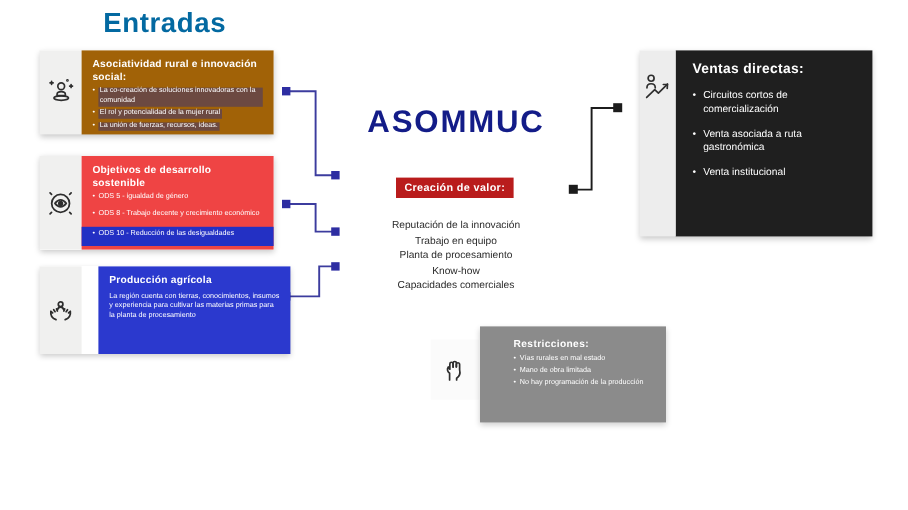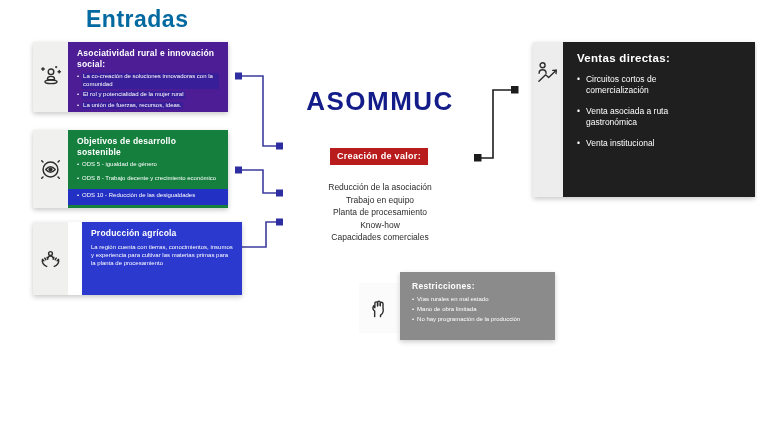--- a/index.html
+++ b/index.html
@@ -10,22 +10,22 @@
   .page-title{position:absolute;left:86px;top:6px;font-size:23px;font-weight:bold;
               color:#0369a1;letter-spacing:.5px;}
 
   
   .row{position:absolute;left:33px;display:flex;box-shadow:0 2px 5px rgba(0,0,0,.22);}
   .row1{top:42px;height:70px;}
   .row2{top:130px;height:78px;}
   .row3{top:222px;height:73px;}
   .icon-panel{width:35px;background:#f0f0ef;display:flex;align-items:center;justify-content:center;flex:none;}
   .bluebox{width:160px;box-sizing:border-box;padding:6px 9px 5px;color:#fff;flex:none;}
-  .bg1{background:#4c1d95;}
-  .bg2{background:#15803d;padding-bottom:2px;}
+  .bg1{background:#a16207;}
+  .bg2{background:#ef4444;padding-bottom:2px;}
   .bg3{background:#2b39ce;margin-left:14px;}
   .box-title{font-size:8.5px;font-weight:bold;line-height:1.25;letter-spacing:.2px;margin-bottom:4px;}
   .blt{display:flex;gap:3px;font-size:6px;line-height:1.3;margin-bottom:2.5px;}
   .blt .dot{flex:none;}
   .row1 .blt .txt{background:rgba(24,34,160,.38);padding:0 1px;box-decoration-break:clone;}
   .row2 .blt{margin-bottom:6px;}
   .row2 .band{background:#2330c4;margin:0 -9px;padding:3px 9px 5px;}
   .desc{font-size:6px;line-height:1.4;}
 
   
@@ -34,31 +34,31 @@
   .value-label{position:absolute;left:330px;top:148px;background:#b91c1c;color:#fff;
                font-size:9px;font-weight:bold;padding:3px 7px 4px;letter-spacing:.3px;}
   .values{position:absolute;left:286px;top:181px;width:188px;text-align:center;
           font-size:8.5px;color:#2b2b2b;}
   .values div{line-height:12.6px;}
 
   
   .sales-group{position:absolute;left:533px;top:42px;display:flex;box-shadow:0 2px 5px rgba(0,0,0,.22);}
   .sales-icon-panel{width:30px;height:155px;background:#ededed;flex:none;position:relative;}
   .sales-icon-panel svg{position:absolute;left:2px;top:18px;}
-  .black-box{width:192px;height:155px;box-sizing:border-box;background:#1f1f1f;color:#fff;
+  .black-box{width:164px;height:155px;box-sizing:border-box;background:#1f1f1f;color:#fff;
              padding:10px 14px;flex:none;}
   .sales-title{font-size:11.5px;font-weight:bold;letter-spacing:.3px;margin-bottom:10px;}
   .vblt{display:flex;gap:6px;font-size:8.5px;line-height:1.3;margin-bottom:10px;width:132px;}
   .vblt .dot{flex:none;}
 
   
   .restr-icon-panel{position:absolute;left:359px;top:283px;width:40px;height:50px;background:#fbfbfb;
                     display:flex;align-items:center;justify-content:center;}
-  .gray-box{position:absolute;left:400px;top:272px;width:155px;height:68px;box-sizing:border-box;
-            background:#8b8b8b;color:#fff;padding:9px 10px 8px 12px;box-shadow:0 2px 5px rgba(0,0,0,.2);}
+  .gray-box{position:absolute;left:400px;top:272px;width:155px;height:80px;box-sizing:border-box;
+            background:#8b8b8b;color:#fff;padding:9px 10px 8px 28px;box-shadow:0 2px 5px rgba(0,0,0,.2);}
   .restr-title{font-size:8.5px;font-weight:bold;letter-spacing:.3px;margin-bottom:5px;}
   .gray-box .blt{margin-bottom:2px;}
 
   .licon{stroke:#2e2e2e;stroke-width:1.3;fill:none;stroke-linecap:round;stroke-linejoin:round;}
 </style>
 </head>
 <body>
 
 <div class="canvas">
 
@@ -152,21 +152,21 @@
     </div>
     <div class="bluebox bg3">
       <div class="box-title">Producción agrícola</div>
       <div class="desc">La región cuenta con tierras, conocimientos, insumos y experiencia para cultivar las materias primas para la planta de procesamiento</div>
     </div>
   </div>
 
   <div class="center-title">ASOMMUC</div>
   <div class="value-label">Creación de valor:</div>
   <div class="values">
-    <div>Reducción de la asociación</div>
+    <div>Reputación de la innovación</div>
     <div>Trabajo en equipo</div>
     <div>Planta de procesamiento</div>
     <div>Know-how</div>
     <div>Capacidades comerciales</div>
   </div>
 
   <div class="sales-group">
     <div class="sales-icon-panel">
       <svg class="licon" width="26" height="26" viewBox="0 0 24 24">
         <circle cx="7" cy="4.8" r="2.3"></circle>

